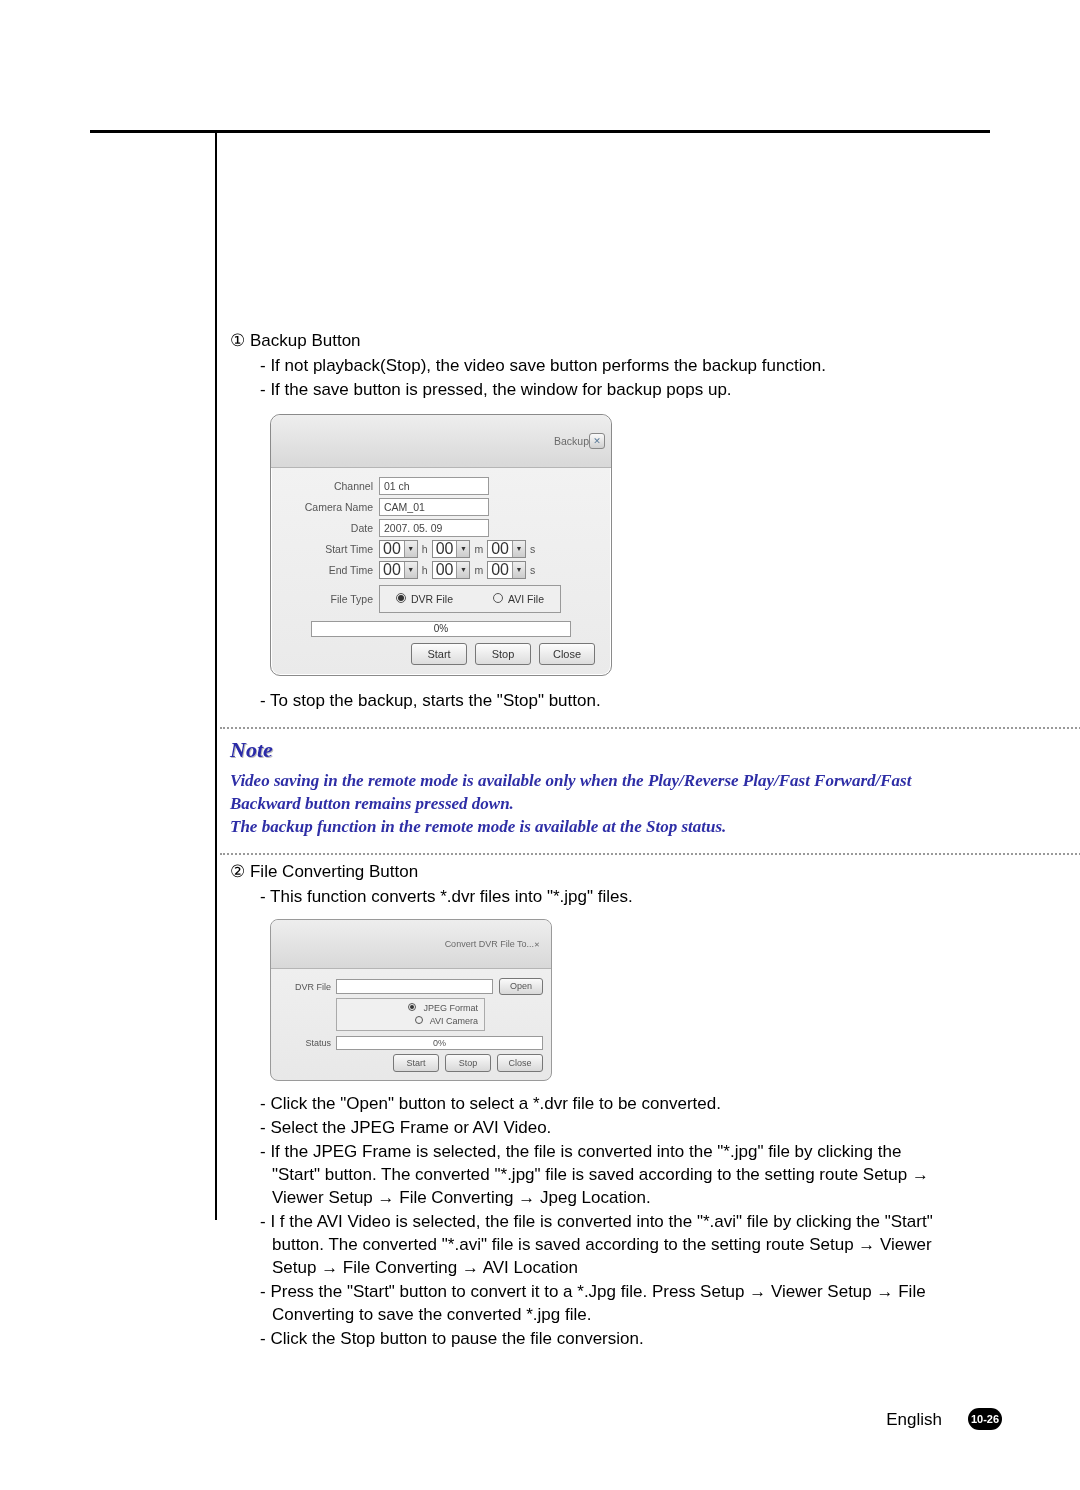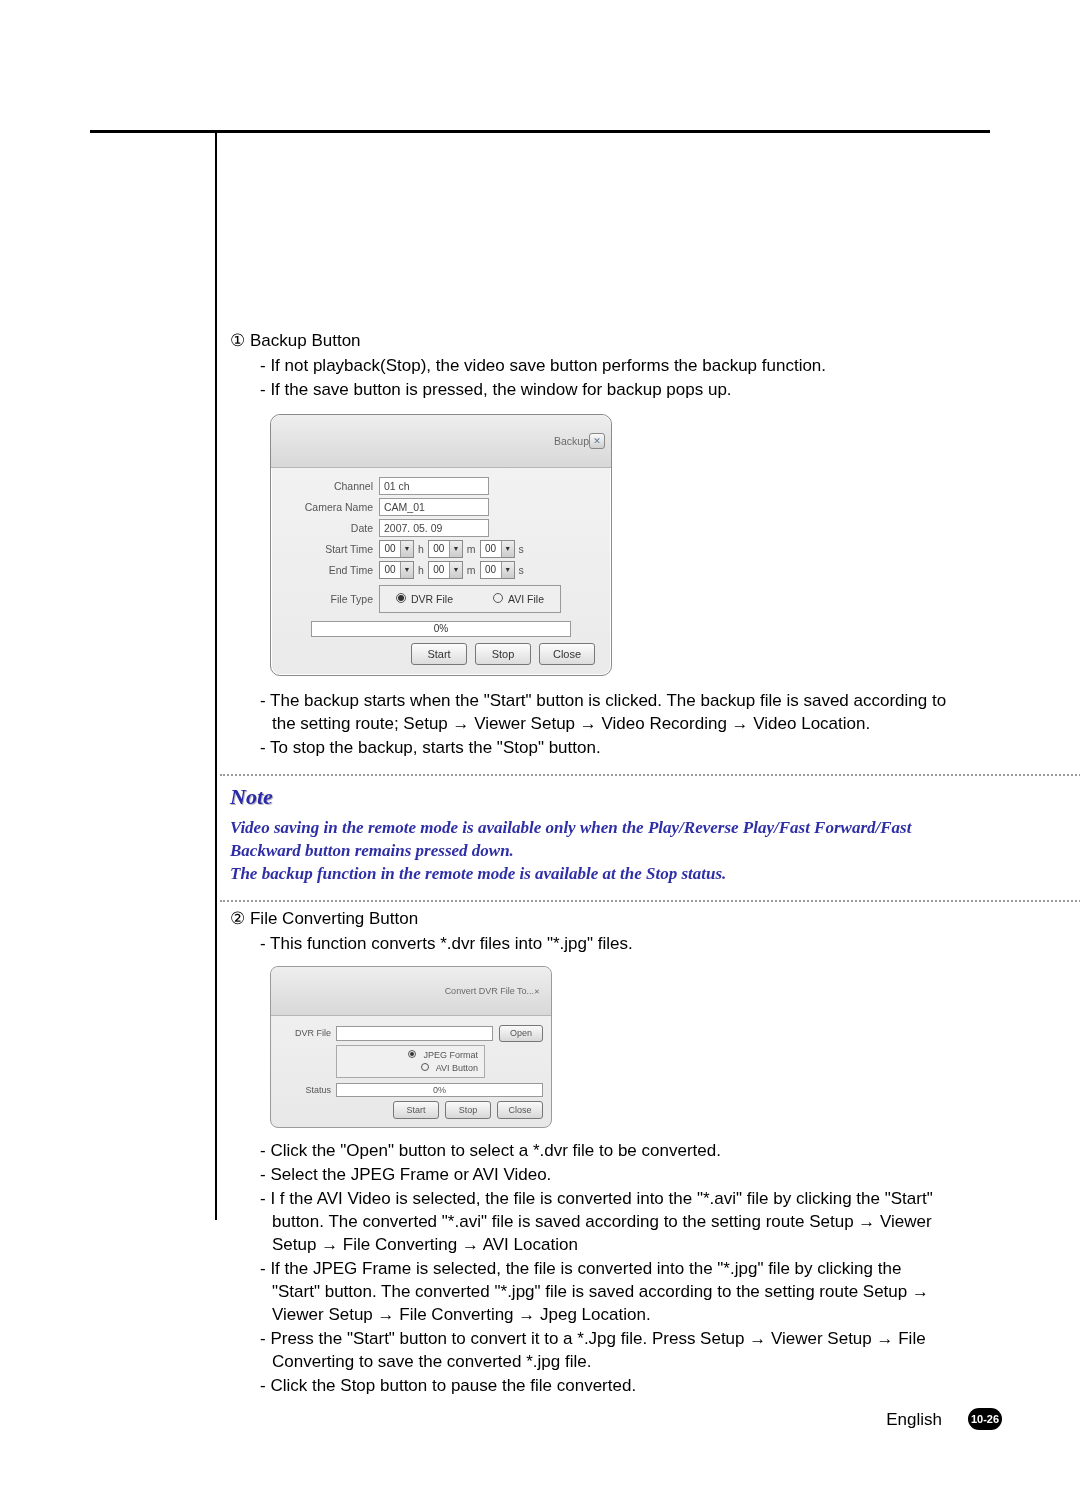--- a/index.html
+++ b/index.html
@@ -84,21 +84,21 @@
   .row { display:flex; align-items:center; margin:3px 0;}
   .lbl { width:92px; text-align:right; padding-right:6px; color:#555;}
   .val-box {
     border:1px solid #9a9a9a; background:#fff; height:16px; line-height:16px;
     padding:0 4px; min-width:100px; color:#444;
   }
   .sel {
     display:inline-flex; align-items:center; border:1px solid #8a8a8a;
     background:#fff; height:16px; margin-right:2px;
   }
-  .sel span.v { padding:0 3px; min-width:14px; text-align:center; font-size:10px;}
+  .sel span.v { padding:0 3px; min-width:14px; text-align:center; font-size:16px;}
   .sel .arrow {
     width:12px;height:16px;border-left:1px solid #999;
     background:linear-gradient(#eee,#ccc);
     display:flex;align-items:center;justify-content:center;font-size:7px;color:#333;
   }
   .unit { margin:0 4px 0 2px; color:#555;}
   .ft-box {
     border:1px solid #999; background:#efefef;
     padding:4px 16px; display:flex; gap:40px; align-items:center;
     height:18px;
@@ -262,21 +262,20 @@
         <div class="progress">0%</div>
         <div class="btn-row">
           <div class="btn">Start</div>
           <div class="btn">Stop</div>
           <div class="btn">Close</div>
         </div>
       </div>
     </div>
 
     <div class="bullet-list">
-      <div>- <span>The backup starts when the "Start" button is clicked. The backup file is saved according to the setting route; Setup → Viewer Setup → Video Recording → Video Location.</span></div>
       <div>- <span>To stop the backup, starts the "Stop" button.</span></div>
     </div>
 
     <div class="dotted"></div>
     <div class="note-head">Note</div>
     <div class="note-body" style="white-space:pre-line;">Video saving in the remote mode is available only when the Play/Reverse Play/Fast Forward/Fast Backward button remains pressed down.
 The backup function in the remote mode is available at the Stop status.</div>
     <div class="dotted"></div>
 
     <div style="margin-top:4px;">
@@ -293,41 +292,41 @@
         <span class="close-x" style="width:11px;height:11px;line-height:11px;font-size:7px;">✕</span>
       </div>
       <div class="body">
         <div class="r">
           <div class="l">DVR File</div>
           <div class="inp"></div>
           <div class="obtn">Open</div>
         </div>
         <div class="fmt">
           <div><span class="radio checked" style="width:6px;height:6px;"></span> <span>JPEG Format</span></div>
-          <div><span class="radio" style="width:6px;height:6px;"></span> <span>AVI Button</span></div>
+          <div><span class="radio" style="width:6px;height:6px;"></span> <span>AVI Camera</span></div>
         </div>
         <div class="r" style="margin-top:5px;">
           <div class="l">Status</div>
           <div class="prog">0%</div>
         </div>
         <div class="brow">
           <div class="b">Start</div>
           <div class="b">Stop</div>
           <div class="b">Close</div>
         </div>
       </div>
     </div>
 
     <div class="bullet-list">
       <div>- <span>Click the "Open" button to select a *.dvr file to be converted.</span></div>
       <div>- <span>Select the JPEG Frame or AVI Video.</span></div>
+      <div>- <span>If the JPEG Frame is selected, the file is converted into the "*.jpg" file by clicking the "Start" button. The converted "*.jpg" file is saved according to the setting route Setup  → Viewer Setup → File Converting → Jpeg Location.</span></div>
       <div>- <span>I f the AVI Video is selected, the file is converted into the "*.avi" file by clicking the "Start" button. The converted "*.avi" file is saved according to the setting route Setup → Viewer Setup → File Converting  → AVI Location</span></div>
-      <div>- <span>If the JPEG Frame is selected, the file is converted into the "*.jpg" file by clicking the "Start" button. The converted "*.jpg" file is saved according to the setting route Setup  → Viewer Setup → File Converting → Jpeg Location.</span></div>
       <div>- <span>Press the "Start" button to convert it to a *.Jpg file. Press Setup  → Viewer Setup → File Converting to save the converted *.jpg file.</span></div>
-      <div>- <span>Click the Stop button to pause the file converted.</span></div>
+      <div>- <span>Click the Stop button to pause the file conversion.</span></div>
     </div>
 
   </div>
 
   <div class="footer">
     <span>English</span>
     <span class="badge">10-26</span>
   </div>
 </div>
 

